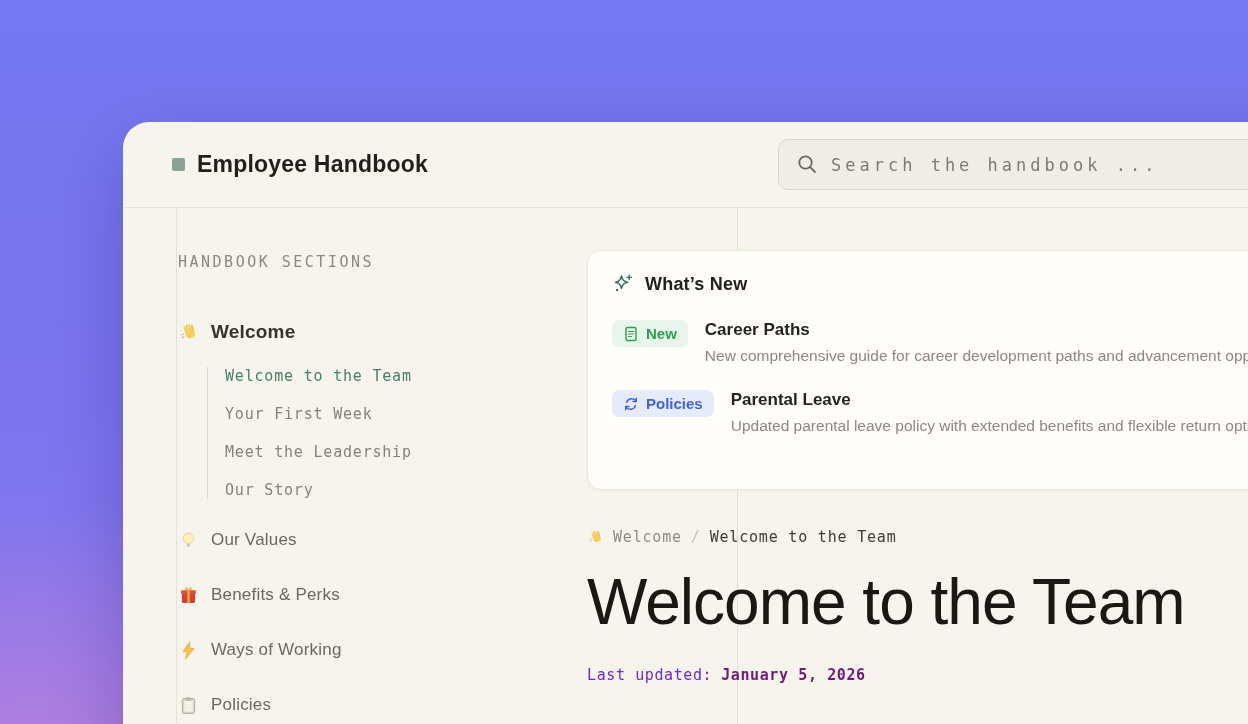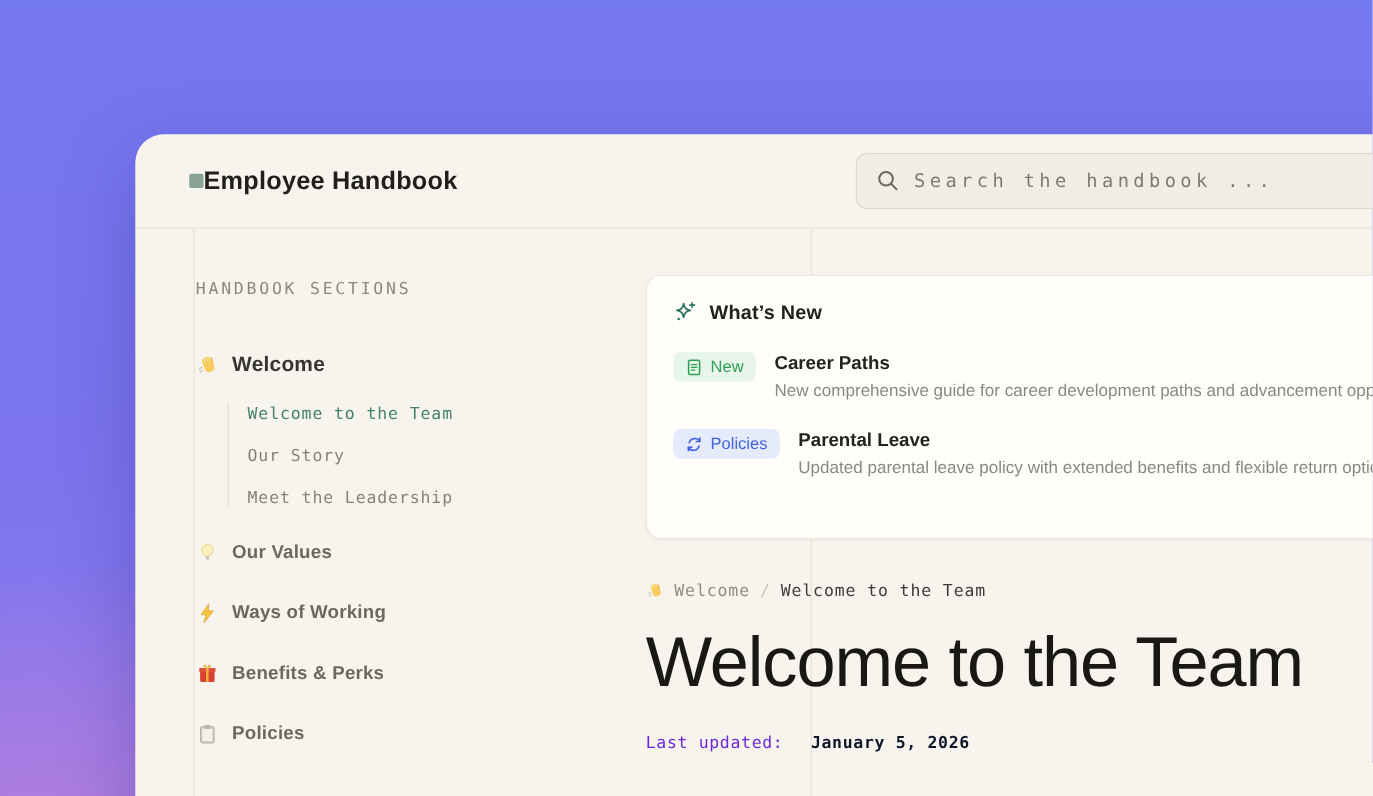--- a/index.html
+++ b/index.html
@@ -12,21 +12,21 @@
       linear-gradient(180deg, #7478f1 0%, #7b74ee 55%, #8b79ec 100%);
   }
   
   .window{
     position:absolute; left:123px; top:122px; width:1260px; height:700px;
     background:#f7f4ee; border-top-left-radius:26px;
     box-shadow:0 24px 70px rgba(38,28,120,.28);
   }
   
   .header{ position:absolute; left:0; top:0; width:100%; height:85px; }
-  .brand{ position:absolute; left:49px; top:0; height:85px; display:flex; align-items:center; }
+  .brand{ position:absolute; left:49px; top:0; height:85px; display:flex; align-items:center; gap:12px; }
   .logo-square{ width:13px; height:13px; border-radius:2px; background:#8ba396; }
   .app-title{ font-size:23px; font-weight:600; color:#201f1c; letter-spacing:.2px; }
   .search-wrap{ position:absolute; left:655px; top:17px; width:580px; height:51px; }
   .search-input{
     width:100%; height:100%; background:#f0ede6; border:1px solid #dcd6ca; border-radius:10px;
     font-family:"DejaVu Sans Mono", monospace; font-size:17px; letter-spacing:4px; color:#55534c;
     padding:0 16px 0 52px; outline:none;
   }
   .search-input::placeholder{ color:#7d7a71; }
   .search-icon{ position:absolute; left:18px; top:14px; width:22px; height:22px; }
@@ -36,60 +36,60 @@
   .vrule.two{ left:614px; }
   
   .sidebar{ position:absolute; left:53px; top:85px; width:400px; padding:46px 0 0 2px; }
   .section-label{
     font-family:"DejaVu Sans Mono", monospace; font-size:15px; letter-spacing:2.5px;
     color:#8b887d; margin-bottom:46px;
   }
   .nav-item{ display:flex; align-items:center; gap:12px; height:30px; cursor:pointer; }
   .nav-item .icon{ width:21px; height:21px; flex:0 0 21px; display:inline-block; }
   .nav-item.top{ margin-bottom:25px; }
-  .nav-label{ font-size:17px; font-weight:700; color:#6b6860; letter-spacing:.2px; }
+  .nav-label{ font-size:17px; font-weight:400; color:#6b6860; letter-spacing:.2px; }
   .nav-item.active .nav-label{ font-size:19px; font-weight:600; color:#35342f; }
   .subnav{
     list-style:none; margin:16px 0 26px 29px; border-left:1px solid #ddd8cb; padding-left:17px;
   }
   .subnav li{
     font-family:"DejaVu Sans Mono", monospace; font-size:15px; letter-spacing:.8px;
     color:#85827a; margin:20px 0; cursor:pointer; white-space:nowrap;
   }
   .subnav li.active{ color:#45806c; }
   
   .main{ position:absolute; left:464px; top:128px; width:790px; }
   .card{
     width:700px; height:240px; background:#fffefb; border:1px solid #ebe6dc; border-radius:14px;
     box-shadow:0 1px 3px rgba(60,50,20,.04); padding:22px 24px; overflow:hidden;
   }
   .card-title-row{ display:flex; align-items:center; gap:11px; }
   .card-title{ font-size:18px; font-weight:700; color:#22211d; letter-spacing:.2px;text-align:center; }
   .entry{ display:flex; align-items:flex-start; gap:17px; margin-top:25px; }
   .badge{
     display:flex; align-items:center; gap:7px; height:27px; padding:3px 11px; border-radius:7px;
-    font-size:15px; font-weight:400; white-space:nowrap; flex:0 0 auto;
+    font-size:15px; font-weight:700; white-space:nowrap; flex:0 0 auto;
   }
   .badge.new{ background:#e8f5ea; color:#2f9e51; }
   .badge.updated{ background:#e5ebfa; color:#4262e0; }
   .entry-text{ min-width:0; }
   .entry-title{ font-size:17px; font-weight:600; color:#24231f; }
   .entry-desc{ font-size:15.5px; color:#8a8880; margin-top:7px; white-space:nowrap; }
   .breadcrumb{ display:flex; align-items:center; gap:9px; margin-top:38px;
     font-family:"DejaVu Sans Mono", monospace; font-size:15px; letter-spacing:.8px; }
   .crumb-section{ color:#8e8b81; }
   .crumb-sep{ color:#c6c2b5; }
   .crumb-current{ color:#3d3b35; font-weight:500; white-space:nowrap; }
   .page-title{
     margin-top:19px; font-size:64px; font-weight:500; letter-spacing:-1px;
     color:#191814; white-space:nowrap;
   }
   .last-updated{ margin-top:27px; font-family:"DejaVu Sans Mono", monospace; font-size:15px; letter-spacing:.6px; }
   .lu-label{ color:#6d28d9; }
-  .lu-value{ color:#0f172a; font-weight:700; margin-left:25px; }
+  .lu-value{ color:#701a75; font-weight:700; margin-left:9px; }
   svg{ display:block; }
 </style>
 </head>
 <body>
 
 <div class="stage">
   <div class="window">
 
     <div class="header">
       <div class="brand">
@@ -125,53 +125,54 @@
               <rect x="13.8" y="2.6" width="2.3" height="8" rx="1.15" fill="#f6cd5e"></rect>
               <rect x="16.6" y="4.2" width="2.3" height="7" rx="1.15" fill="#f0be4e"></rect>
             </g>
           </svg>
         </span>
         <span class="nav-label">Welcome</span>
       </div>
 
       <ul class="subnav">
         <li class="active">Welcome to the Team</li>
+        <li>Your First Week</li>
+        <li>Meet the Leadership</li>
         <li>Our Story</li>
-        <li>Meet the Leadership</li>
       </ul>
 
       <div class="nav-item top">
         <span class="icon">
           <svg viewBox="0 0 24 24">
             <circle cx="12" cy="9.5" r="6" fill="#fdf0bd" stroke="#e5d28c" stroke-width="1"></circle>
             <path d="M10.2 15.5 h3.6 v2.2 a1.8 1.8 0 0 1 -3.6 0 Z" fill="#cfc9ba"></path>
           </svg>
         </span>
         <span class="nav-label">Our Values</span>
-      </div>
-
-      <div class="nav-item top">
-        <span class="icon">
-          <svg viewBox="0 0 24 24">
-              <path d="M13.5 2 L5.5 13.5 h5 L8.5 22 L18.5 9.5 h-5.5 Z" fill="#f6c445" stroke="#e2a93b" stroke-width=".8"></path>
-            </svg>
-        </span>
-        <span class="nav-label">Ways of Working</span>
       </div>
 
       <div class="nav-item top">
         <span class="icon">
           <svg viewBox="0 0 24 24">
             <rect x="4.5" y="9.5" width="15" height="11" rx="1.5" fill="#d8402f"></rect>
             <rect x="3.5" y="6" width="17" height="4.2" rx="1" fill="#e0503c"></rect>
             <rect x="10.7" y="6" width="2.6" height="14.5" fill="#f2b13c"></rect>
             <path d="M12 6 C9 6 7.5 4.5 8.5 3 C9.5 1.8 11.5 3 12 6 C12.5 3 14.5 1.8 15.5 3 C16.5 4.5 15 6 12 6 Z" fill="#f2b13c"></path>
           </svg>
         </span>
         <span class="nav-label">Benefits &amp; Perks</span>
+      </div>
+
+      <div class="nav-item top">
+        <span class="icon">
+          <svg viewBox="0 0 24 24">
+              <path d="M13.5 2 L5.5 13.5 h5 L8.5 22 L18.5 9.5 h-5.5 Z" fill="#f6c445" stroke="#e2a93b" stroke-width=".8"></path>
+            </svg>
+        </span>
+        <span class="nav-label">Ways of Working</span>
       </div>
 
       <div class="nav-item top">
         <span class="icon">
           <svg viewBox="0 0 24 24">
             <rect x="5" y="4" width="14" height="17" rx="2" fill="#d9d4c8" stroke="#a9a497" stroke-width="1"></rect>
             <rect x="7" y="6.5" width="10" height="12.5" fill="#f4f1e9"></rect>
             <rect x="9" y="2.5" width="6" height="4" rx="1" fill="#b9b4a6"></rect>
           </svg>
         </span>

